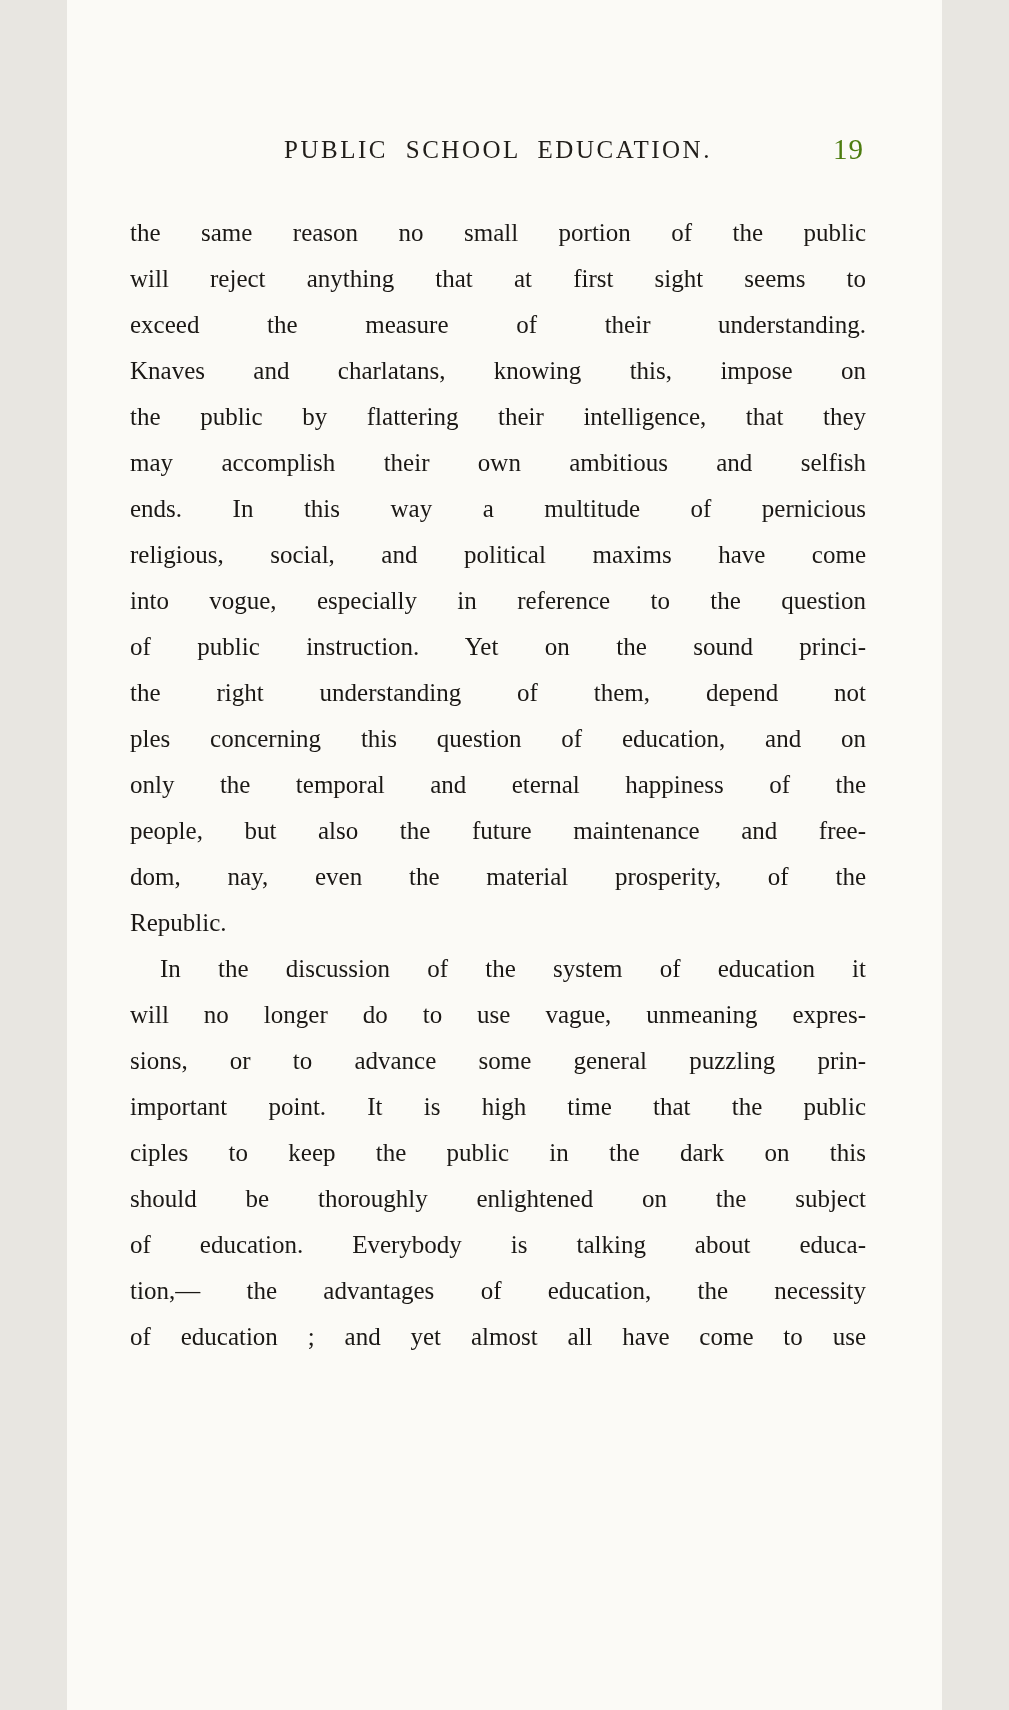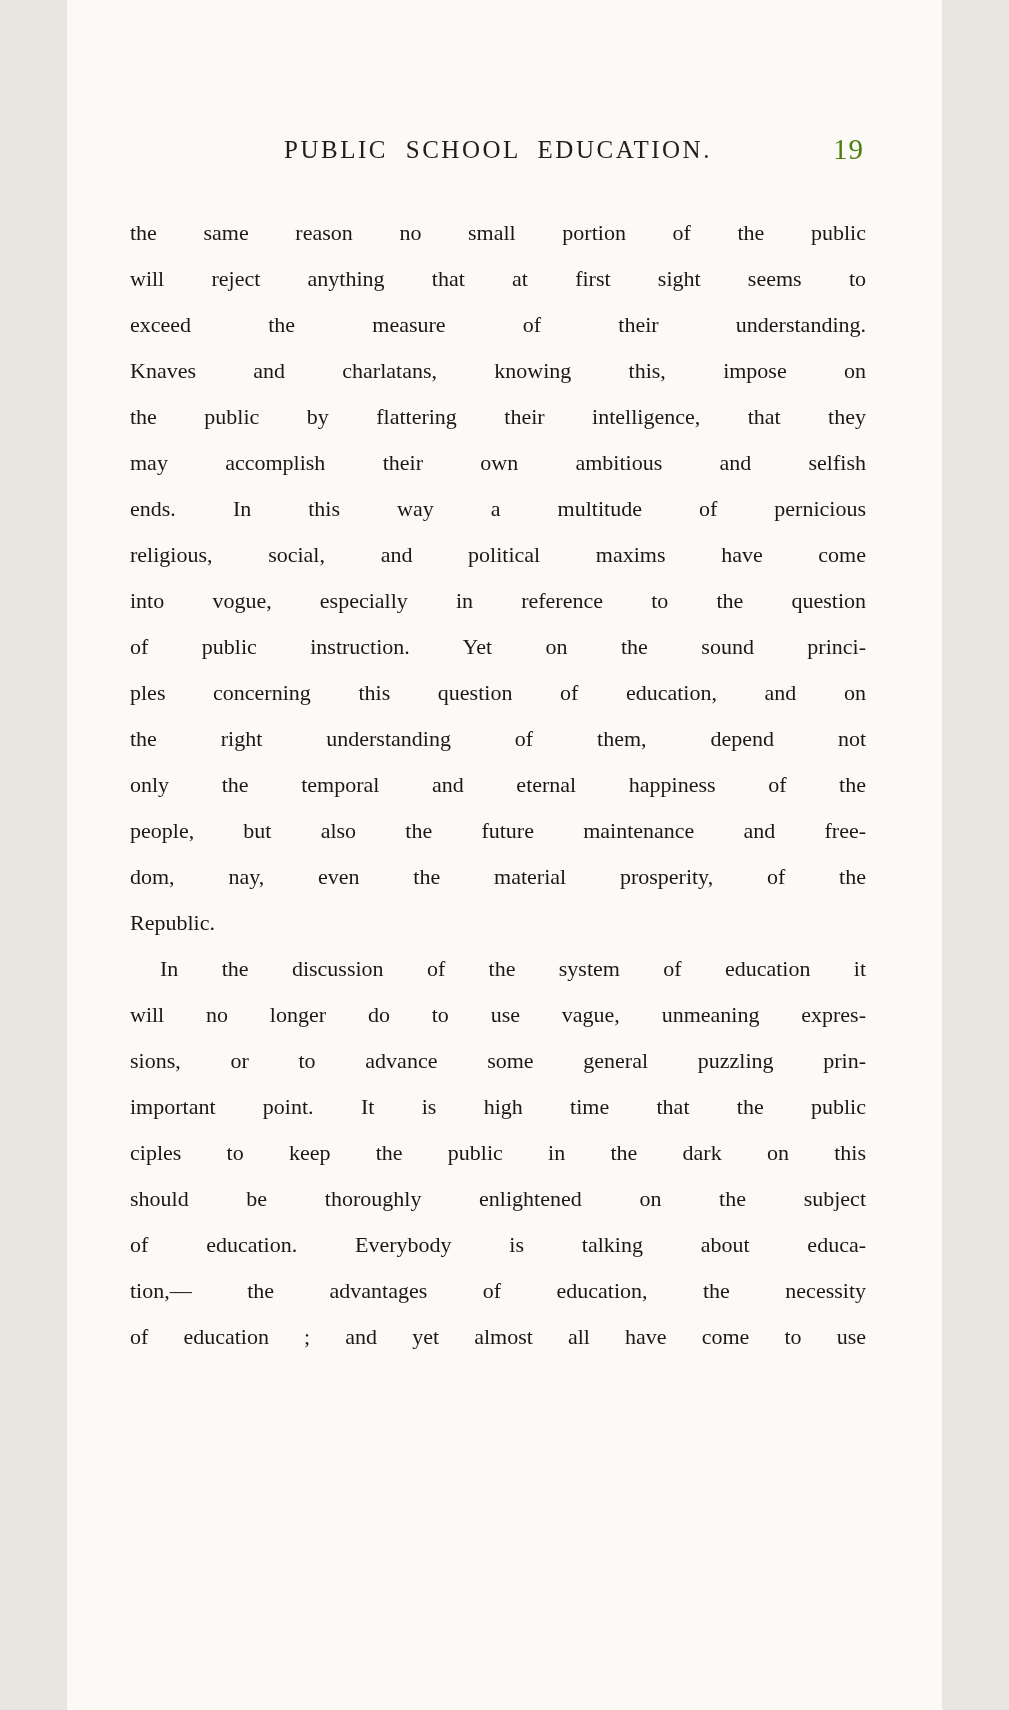--- a/index.html
+++ b/index.html
@@ -39,21 +39,21 @@
   .page-number {
     position: absolute;
     right: 2px;
     top: -3px;
     font-size: 29px;
     letter-spacing: 1px;
     color: #4d7c0f;
   }
   .body-text {
     margin-top: 40px;
-    font-size: 22px;
+    font-size: 25px;
     line-height: 46px;
   }
   .paragraph {
     margin: 0;
   }
   .paragraph.indent .line:first-child {
     text-indent: 30px;
   }
   .line {
     text-align: justify;
@@ -85,22 +85,22 @@
           <div class="line">the same reason no small portion of the public</div>
           <div class="line">will reject anything that at first sight seems to</div>
           <div class="line">exceed the measure of their understanding.</div>
           <div class="line">Knaves and charlatans, knowing this, impose on</div>
           <div class="line">the public by flattering their intelligence, that they</div>
           <div class="line">may accomplish their own ambitious and selfish</div>
           <div class="line">ends. In this way a multitude of pernicious</div>
           <div class="line">religious, social, and political maxims have come</div>
           <div class="line">into vogue, especially in reference to the question</div>
           <div class="line">of public instruction. Yet on the sound princi-</div>
+          <div class="line">the right understanding of them, depend not</div>
           <div class="line">ples concerning this question of education, and on</div>
-          <div class="line">the right understanding of them, depend not</div>
           <div class="line">only the temporal and eternal happiness of the</div>
           <div class="line">people, but also the future maintenance and free-</div>
           <div class="line">dom, nay, even the material prosperity, of the</div>
           <div class="line align-left">Republic.</div>
         </div>
         <div class="paragraph indent">
           <div class="line">In the discussion of the system of education it</div>
           <div class="line">will no longer do to use vague, unmeaning expres-</div>
           <div class="line">sions, or to advance some general puzzling prin-</div>
           <div class="line">important point. It is high time that the public</div>

